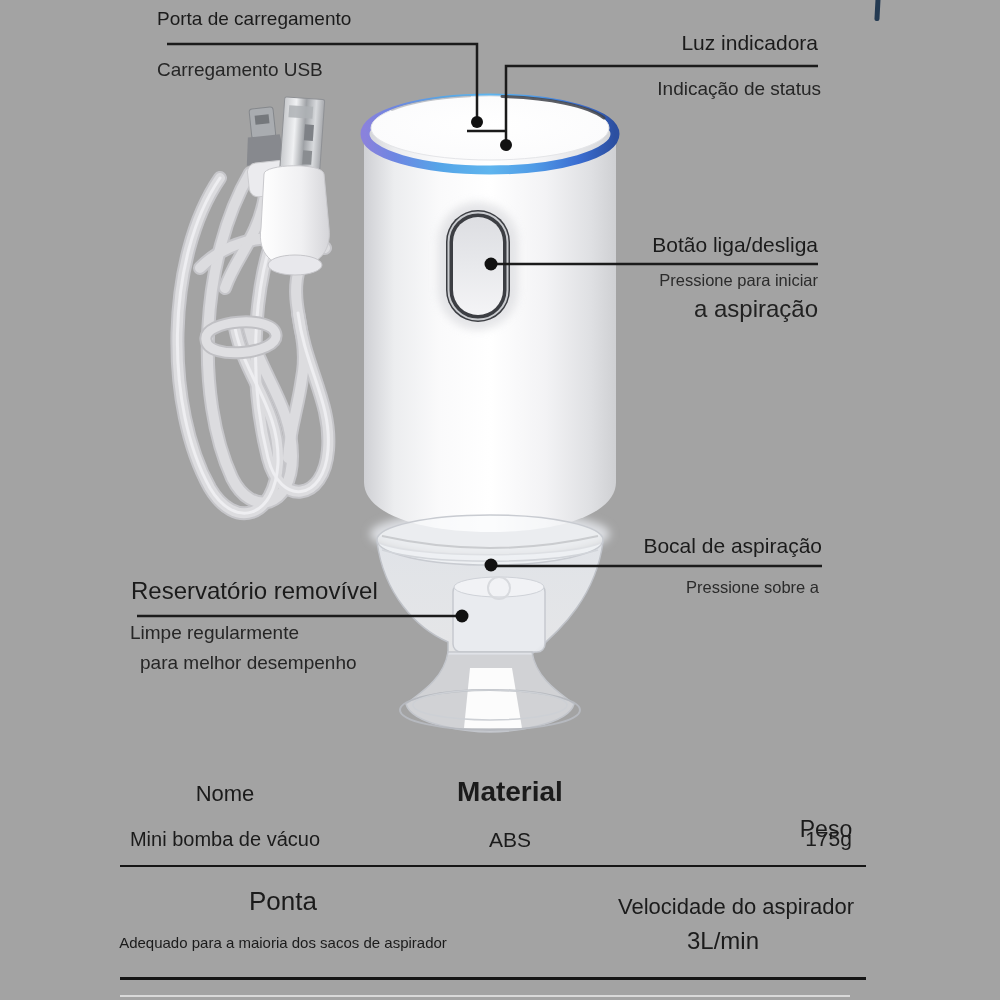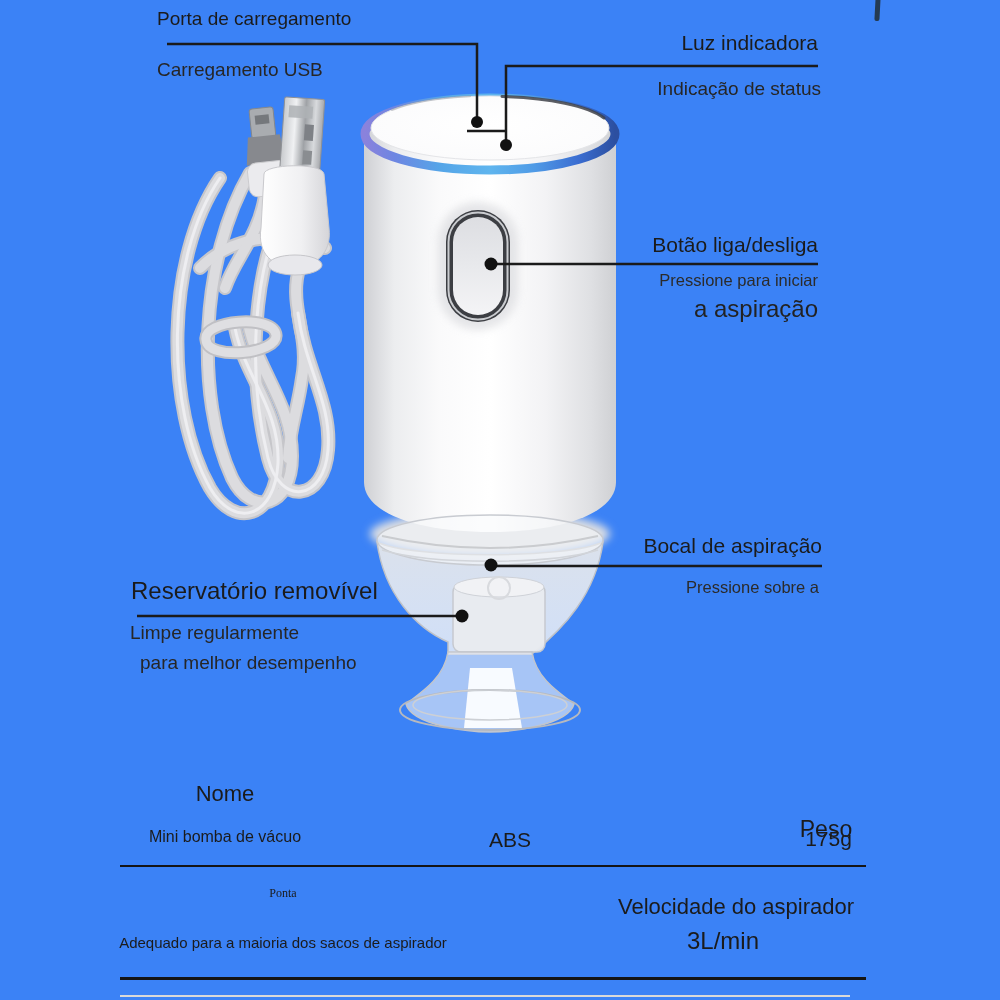--- a/index.html
+++ b/index.html
@@ -1,21 +1,21 @@
 <!DOCTYPE html>
 <html><head>
 <meta charset="utf-8">
 <style>
   * { margin: 0; padding: 0; box-sizing: border-box; }
   html, body { background: #ffffff; }
   .canvas {
     position: relative;
     width: 1000px;
     height: 1000px;
-    background: #3b82f6;
+    background: #a3a3a3;
     overflow: hidden;
     font-family: "Liberation Sans", sans-serif;
     color: #1b1b1b;
   }
   .abs { position: absolute; }
   .txt { position: absolute; white-space: nowrap; color: #1b1b1b; }
   .ctr { text-align: center; }
   .rt  { text-align: right; }
 
   
@@ -36,24 +36,24 @@
   .bocal-sub1  { right: 181px; top: 578px; font-size: 16.5px; color: #2b2b2b; }
   .bocal-sub2  { right: 175px; top: 604px; font-size: 18.5px; color: #222222; }
 
   
   .res-title { left: 131px; top: 577px; font-size: 24px; }
   .res-sub1  { left: 130px; top: 622px; font-size: 19px; color: #262626; }
   .res-sub2  { left: 140px; top: 652px; font-size: 19px; color: #262626; }
   .nome-h     { left: 120px; width: 210px; top: 781px; font-size: 22px; }
   .material-h { left: 400px; width: 220px; top: 776px; font-size: 28px; font-weight: 700; }
   .peso-h     { left: 726px; width: 200px; top: 780px; font-size: 23px; margin-top: 36px; }
-  .nome-v     { left: 95px;  width: 260px; top: 828px; font-size: 16px; }
+  .nome-v     { left: 95px;  width: 260px; top: 828px; font-size: 20px; }
   .material-v { left: 400px; width: 220px; top: 828px; font-size: 21px; }
   .peso-v     { left: 726px; width: 205px; top: 827px; font-size: 21px; }
-  .ponta-h    { left: 170px; width: 226px; top: 886px; font-size: 12px; font-family: Liberation Serif, serif; }
+  .ponta-h    { left: 170px; width: 226px; top: 886px; font-size: 26px; }
   .vel-h      { left: 576px; width: 320px; top: 894px; font-size: 22px; }
   .ponta-v    { left: 110px; width: 346px; top: 934px; font-size: 15px; }
   .vel-v      { left: 600px; width: 246px; top: 927px; font-size: 24px; }
 
   .divider  { position: absolute; background: #151515; }
   .div-1 { left: 120px; top: 865px; width: 746px; height: 2px; }
   .div-2 { left: 120px; top: 977px; width: 746px; height: 2.5px; }
   .div-3 { left: 120px; top: 995px; width: 730px; height: 1.5px; background: #d9d9d9; }
 
   .corner-mark {
@@ -233,20 +233,21 @@
   <div class="txt rt botao-sub2">a aspiração</div>
 
   <div class="txt rt bocal-title">Bocal de aspiração</div>
   <div class="txt rt bocal-sub1">Pressione sobre a</div>
 
   <div class="txt res-title">Reservatório removível</div>
   <div class="txt res-sub1">Limpe regularmente</div>
   <div class="txt res-sub2">para melhor desempenho</div>
 
   <div class="txt ctr nome-h">Nome</div>
+  <div class="txt ctr material-h">Material</div>
   <div class="txt ctr peso-h">Peso</div>
 
   <div class="txt ctr nome-v">Mini bomba de vácuo</div>
   <div class="txt ctr material-v">ABS</div>
   <div class="txt ctr peso-v">175g</div>
 
   <div class="divider div-1"></div>
 
   <div class="txt ctr ponta-h">Ponta</div>
   <div class="txt ctr vel-h">Velocidade do aspirador</div>

